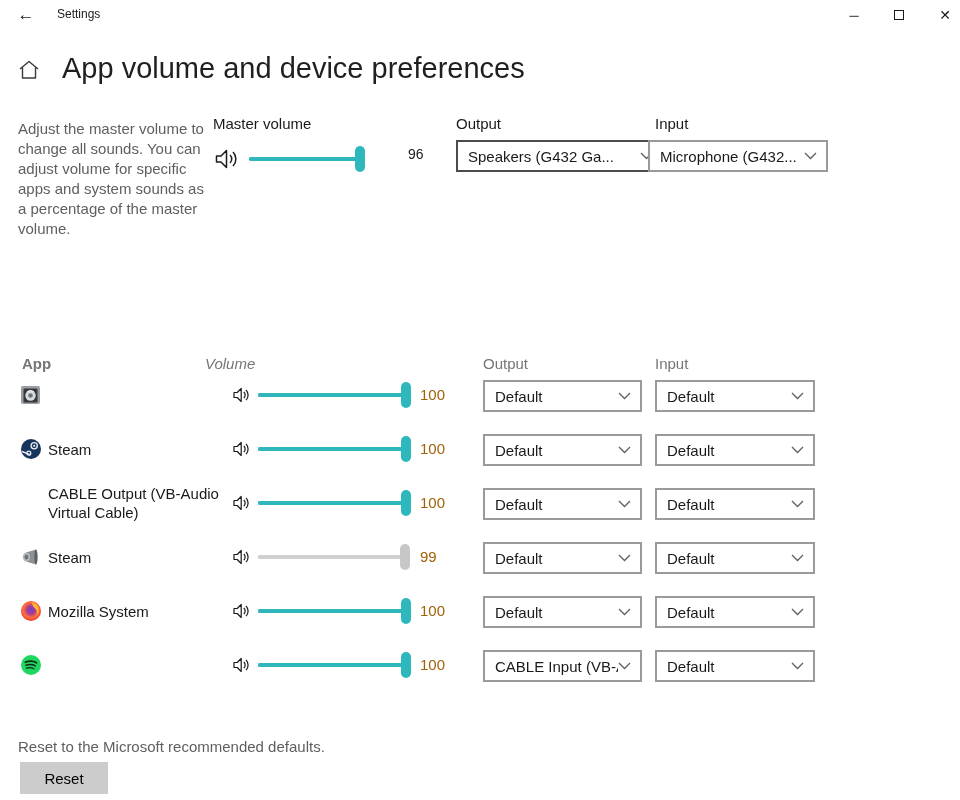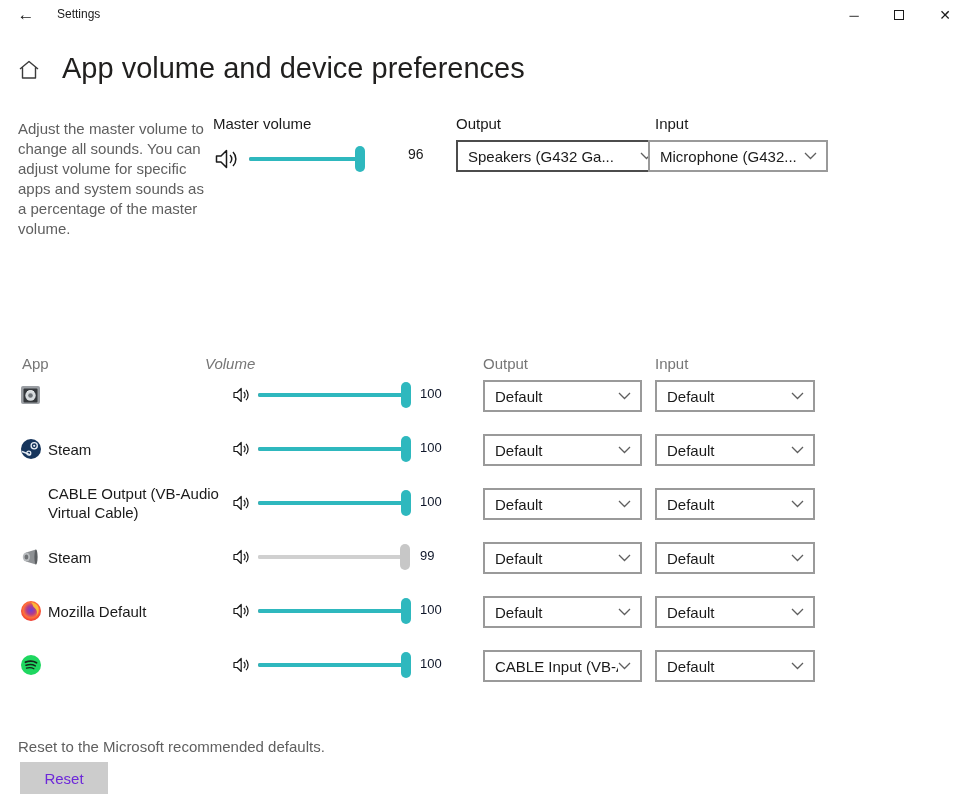--- a/index.html
+++ b/index.html
@@ -41,44 +41,44 @@
   .dd-border-normal { border:2px solid #9a9a9a; }
   .dd-border-focus  { border:2px solid #4c4c4c; }
   .dd-text { font-size:15px; padding-left:10px; white-space:nowrap; overflow:hidden; flex:1; }
   .dd-chev { flex:0 0 auto; margin-right:9px; }
 
   .dd-out-top { left:456px; top:140px; width:208px; }
   .dd-in-top  { left:648px; top:140px; width:180px; }
 
   
   .col-hdr { position:absolute; top:355px; font-size:15px; color:#767676; }
-  .hdr-app { left:22px; }
+  .hdr-app { left:22px;font-weight:bold; }
   .hdr-vol { left:205px;font-style:italic; }
   .hdr-out { left:483px; }
   .hdr-in  { left:655px; }
 
   
   .row { position:absolute; left:0; width:960px; height:54px; }
   .app-icon { position:absolute; left:20px; top:16px; width:22px; height:22px; }
   .app-label { position:absolute; left:48px; top:18px; width:180px;
     font-size:15px; line-height:19px; color:#1a1a1a; }
   .app-label.two-line { top:8px; }
   .row-spk { position:absolute; left:233px; top:19px; }
   .r-track { position:absolute; left:258px; top:25px; width:148px; height:4px;
     border-radius:2px; cursor:pointer; }
   .r-fill { position:absolute; left:0; top:0; height:4px; border-radius:2px; }
   .r-handle { position:absolute; top:-11px; width:10px; height:26px; border-radius:5px; cursor:grab; }
-  .r-value { position:absolute; left:420px; top:18px; font-size:13px; color:#0f172a; }
+  .r-value { position:absolute; left:420px; top:18px; font-size:15px; color:#a16207; }
   .dd-row-out { left:483px; top:12px; width:159px; }
   .dd-row-in  { left:655px; top:12px; width:160px; }
 
   
   .reset-text { position:absolute; left:18px; top:738px; font-size:15px; color:#5f5f5f; }
   .reset-btn { position:absolute; left:20px; top:762px; width:88px; height:32px;
-    background:#cccccc; border:none; font-size:15px; color:#6d28d9; cursor:pointer;
+    background:#cccccc; border:none; font-size:15px; color:#000000; cursor:pointer;
     font-family:"Liberation Sans", sans-serif; }
 </style>
 </head>
 <body>
 
 <div class="titlebar">
   <div class="back-btn">←</div>
   <div class="tb-title">Settings</div>
   <div class="win-btn btn-min">─</div>
   <div class="win-btn btn-max">
@@ -258,21 +258,21 @@
             <radialGradient id="fxg" cx="50%" cy="45%" r="60%">
               <stop offset="0%" stop-color="#6a3fd8"></stop>
               <stop offset="35%" stop-color="#b13c8c"></stop>
               <stop offset="65%" stop-color="#ff7139"></stop>
               <stop offset="100%" stop-color="#e8222c"></stop>
             </radialGradient>
           </defs>
           <circle cx="11" cy="11" r="10" fill="url(#fxg)"></circle>
           <path d="M11 2.5 c4 0 7 2.5 7.6 6 c.5 3-.6 6-2.6 7.4 c1.2-2 1.4-4.5.2-6.2 c-1-1.5-2.6-2.2-3.2-3.7 c-.4-1-.2-2.3-2-3.5 z" fill="#ffcb33" opacity="0.85"></path>
         </svg></span>
-      <span class="app-label">Mozilla Default</span>
+      <span class="app-label">Mozilla System</span>
       <span class="row-spk"><svg width="19" height="16" viewBox="0 0 19 16">
           <path d="M1 5.5 h3.2 l4 -4 v13 l-4 -4 H1 z" fill="none" stroke="#1a1a1a" stroke-width="1.2" stroke-linejoin="round"></path>
           <path d="M10.8 5 a4 4 0 0 1 0 6" fill="none" stroke="#1a1a1a" stroke-width="1.2"></path>
           <path d="M13 2.8 a7.5 7.5 0 0 1 0 10.4" fill="none" stroke="#1a1a1a" stroke-width="1.2"></path>
         </svg></span>
       <div class="r-track" style="background:#8a8a8a">
         <div class="r-fill" style="width:100%;background:#2eb8be"></div>
         <div class="r-handle" style="left:calc(100% - 5px);background:#2eb8be"></div>
       </div>
       <span class="r-value">100</span>

